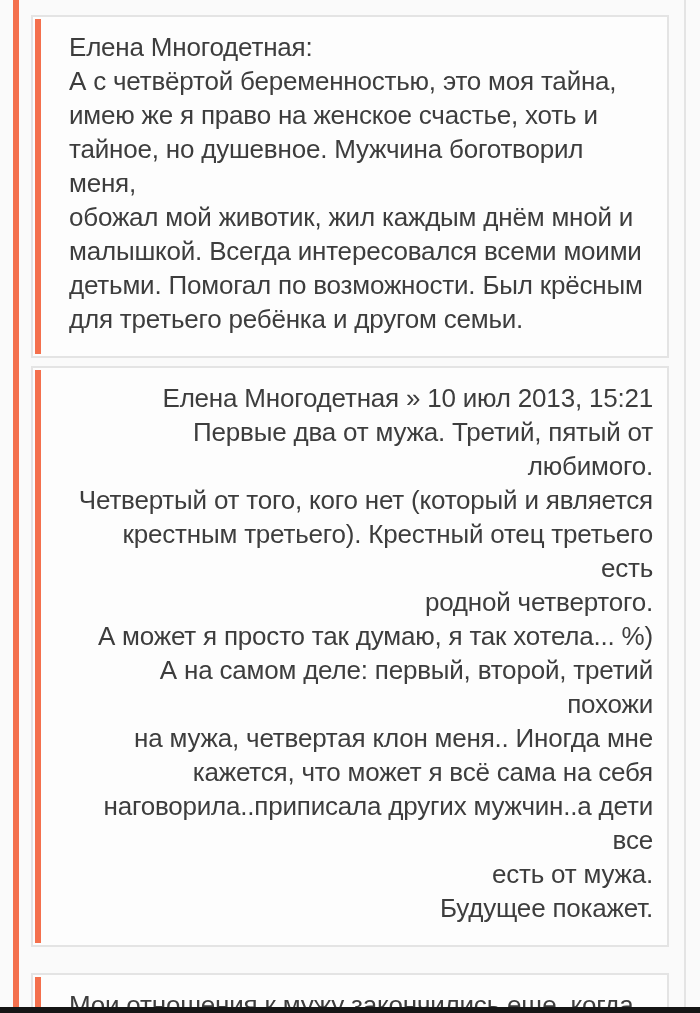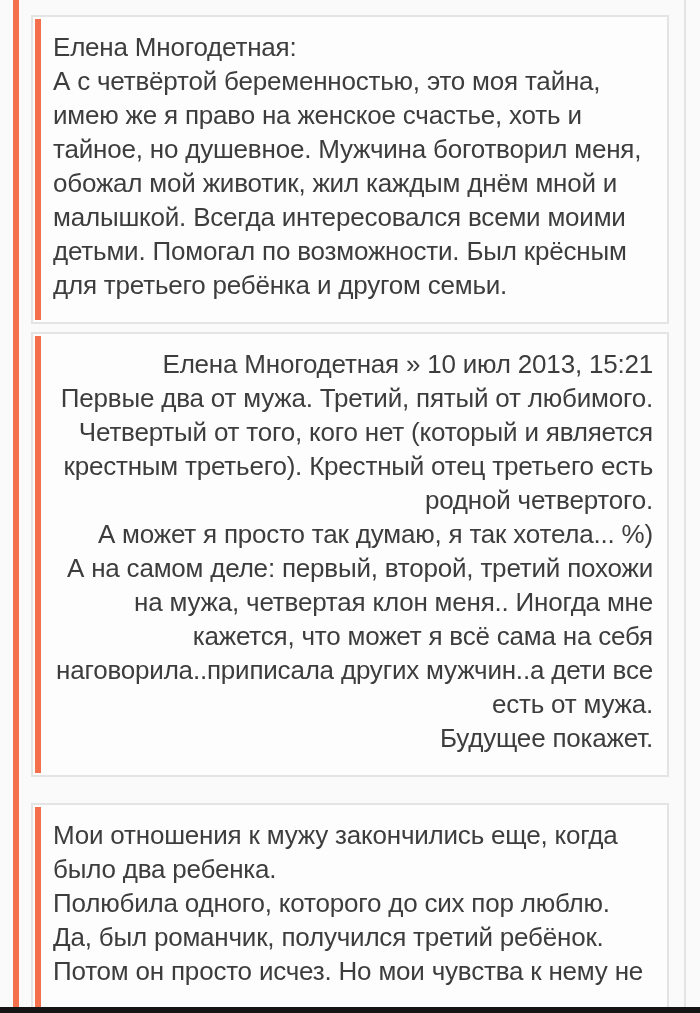--- a/index.html
+++ b/index.html
@@ -38,21 +38,21 @@
     top: 0;
     width: 638px;
     z-index: 2;
   }
   .quote-card {
     position: relative;
     box-sizing: border-box;
     width: 638px;
     border: 2px solid #e4e4e4;
     background: #fdfdfd;
-    padding: 13px 14px 20px 20px;
+    padding: 13px 14px 20px 36px;
   }
   .quote-card.first  { margin-top: 15px; }
   .quote-card.second { margin-top: 8px; text-align: right; }
   .quote-card.third  { margin-top: 26px; min-height: 240px; }
   .quote-accent-bar {
     position: absolute;
     left: 2px;
     top: 2px;
     bottom: 2px;
     width: 6px;

